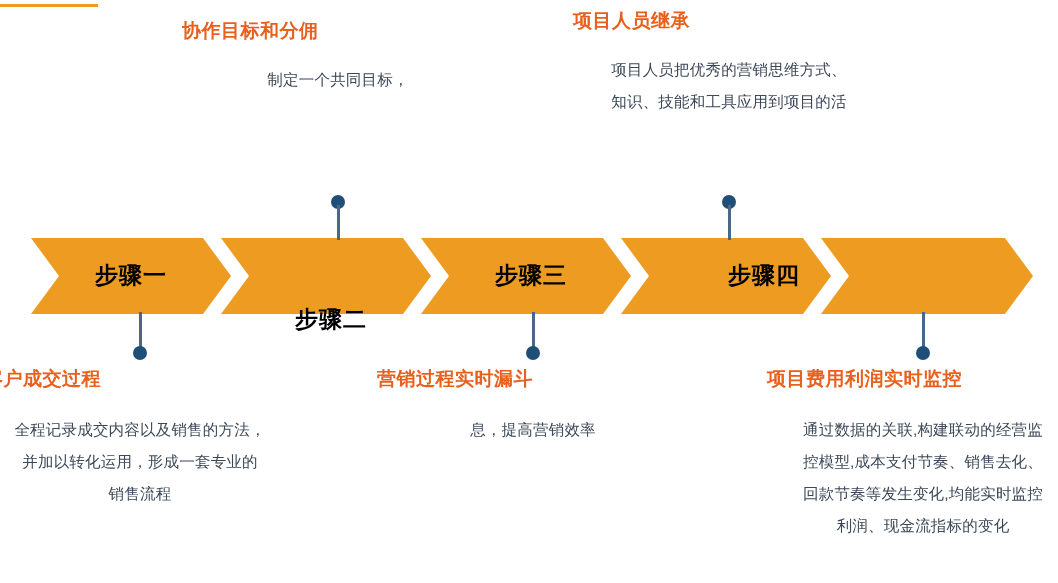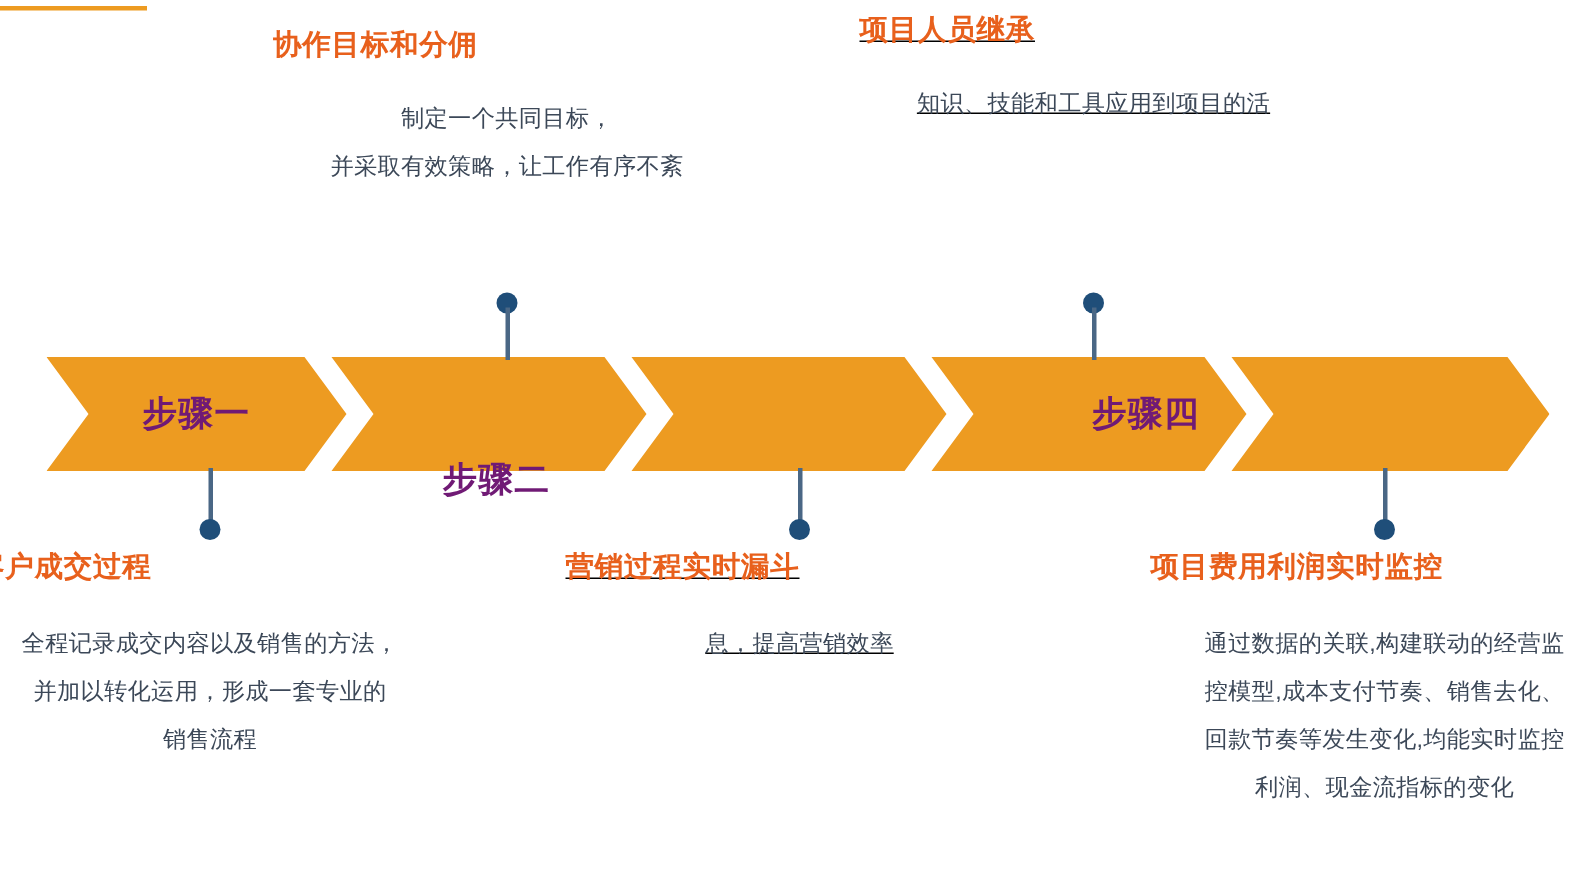--- a/index.html
+++ b/index.html
@@ -39,21 +39,21 @@
     width: 1002px;
     height: 76px;
   }
   .band svg { display: block; width: 100%; height: 100%; }
 
   .step-label {
     position: absolute;
     top: 260px;
     width: 200px;
     text-align: center;
-    color: #701a75;
+    color: #000000;
     font-size: 23px;
     font-weight: bold;
     letter-spacing: 1px;
     line-height: 30px;
     user-select: none;
   }
 
   
   .connector { position: absolute; }
   .connector .stem {
@@ -117,20 +117,21 @@
       <polygon fill="#ED9B21" points="390,0 572,0 600,38 572,76 390,76 418,38"></polygon>
 
       <polygon fill="#ED9B21" points="590,0 772,0 800,38 772,76 590,76 618,38"></polygon>
 
       <polygon fill="#ED9B21" points="790,0 974,0 1002,38 974,76 790,76 818,38"></polygon>
     </svg>
   </div>
 
   <div class="step-label" style="left:31px;">步骤一</div>
   <div class="step-label" style="left:231px;margin-top:44px;">步骤二</div>
+  <div class="step-label" style="left:431px;">步骤三</div>
   <div class="step-label" style="left:664px;">步骤四</div>
 
   <div class="connector up" style="left:324px; top:195px; width:28px; height:45px;">
     <span class="dot"></span>
     <span class="stem"></span>
   </div>
 
   <div class="connector up" style="left:715px; top:195px; width:28px; height:45px;">
     <span class="dot"></span>
     <span class="stem"></span>
@@ -147,36 +148,36 @@
   </div>
 
   <div class="connector down" style="left:909px; top:312px; width:28px; height:48px;">
     <span class="stem"></span>
     <span class="dot"></span>
   </div>
 
   <div class="block top" style="left:182px; top:18px; width:312px;">
     <p class="title">协作目标和分佣</p>
     <p class="body">制定一个共同目标，</p>
-    <p class="body">并采取有效策略，让工作有序不紊</p>
   </div>
 
-  <div class="block top" style="left:573px; top:8px; width:312px;text-decoration:underline;">
+  <div class="block top" style="left:573px; top:8px; width:312px;">
     <p class="title">项目人员继承</p>
+    <p class="body">项目人员把优秀的营销思维方式、</p>
     <p class="body">知识、技能和工具应用到项目的活</p>
   </div>
 
   <div class="block bottom" style="left:-16px; top:366px; width:312px;">
     <p class="title">客户成交过程</p>
     <p class="body">全程记录成交内容以及销售的方法，</p>
     <p class="body">并加以转化运用，形成一套专业的</p>
     <p class="body">销售流程</p>
   </div>
 
-  <div class="block bottom" style="left:377px; top:366px; width:312px;text-decoration:underline;">
+  <div class="block bottom" style="left:377px; top:366px; width:312px;">
     <p class="title">营销过程实时漏斗</p>
     <p class="body">息，提高营销效率</p>
   </div>
 
   <div class="block bottom" style="left:767px; top:366px; width:312px;">
     <p class="title">项目费用利润实时监控</p>
     <p class="body">通过数据的关联,构建联动的经营监</p>
     <p class="body">控模型,成本支付节奏、销售去化、</p>
     <p class="body">回款节奏等发生变化,均能实时监控</p>
     <p class="body">利润、现金流指标的变化</p>

